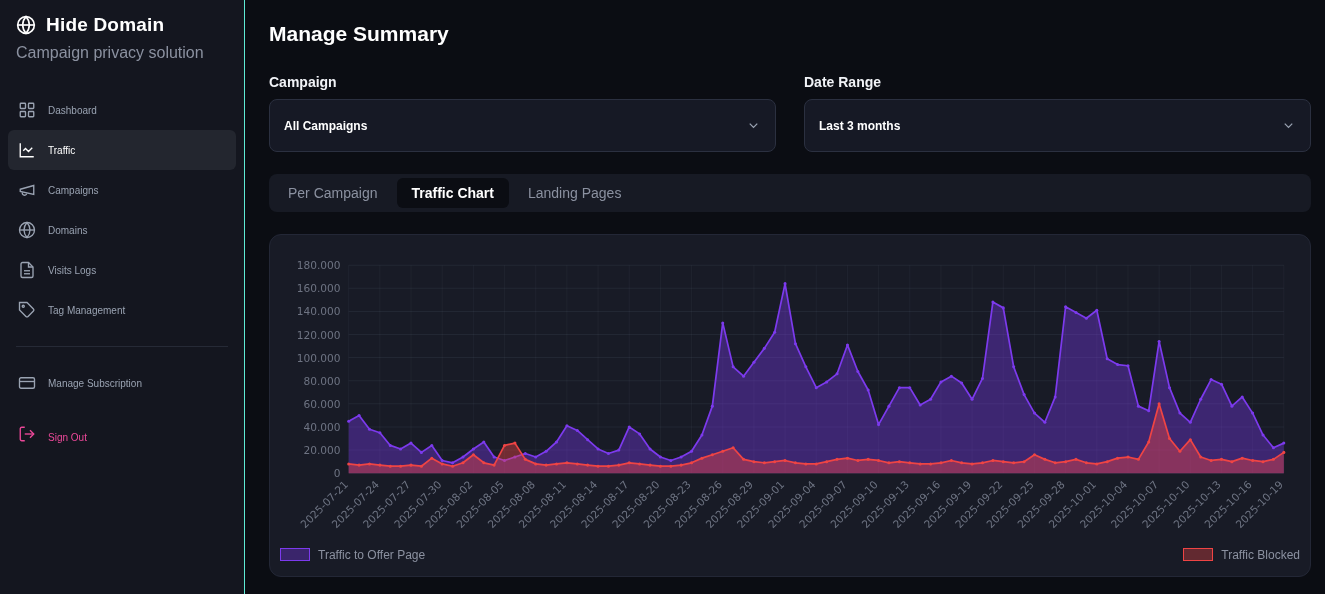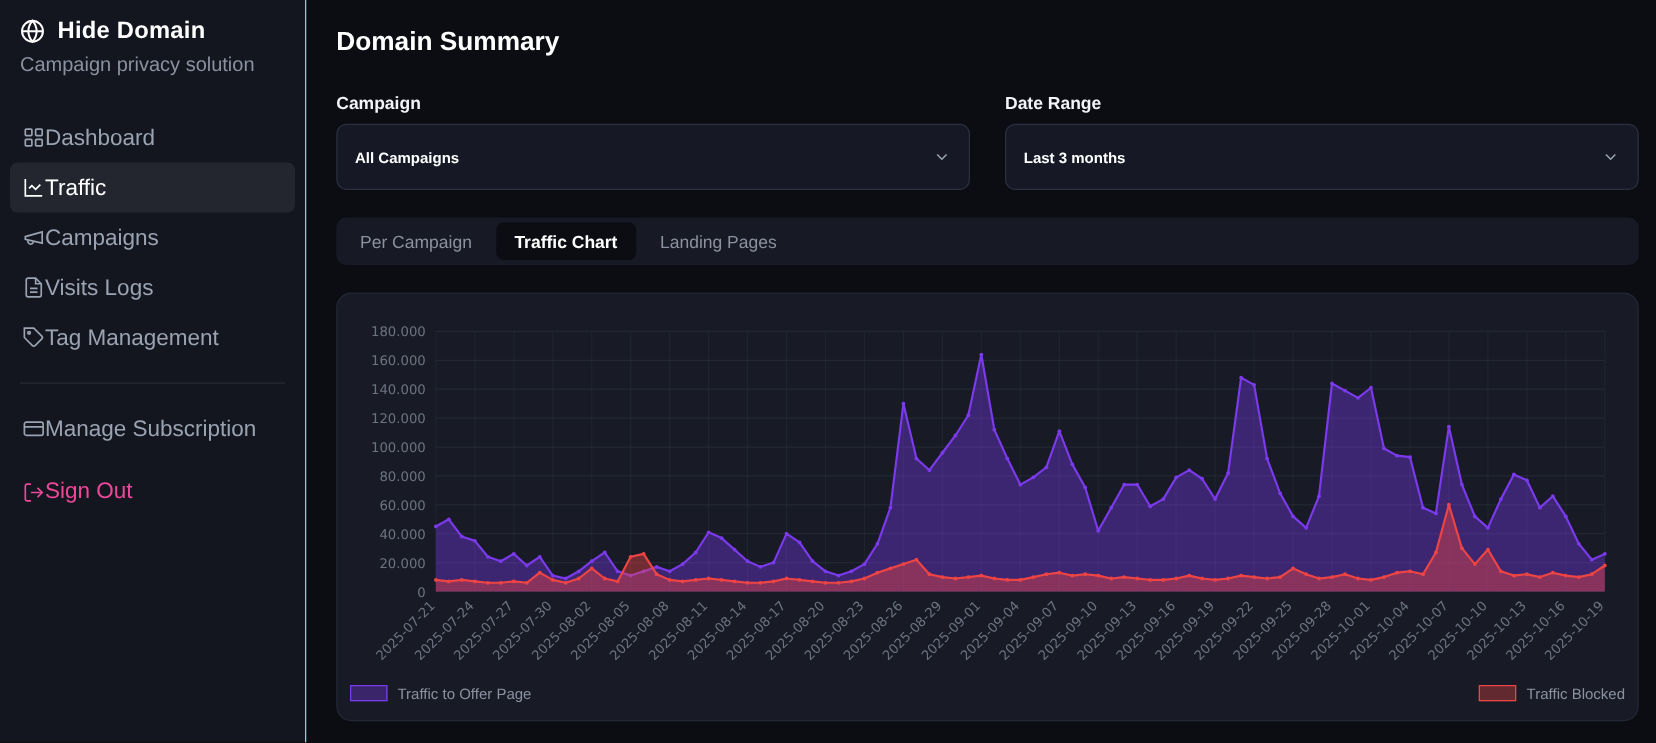--- a/index.html
+++ b/index.html
@@ -19,23 +19,23 @@
     padding-top:14px;
     display:flex; flex-direction:column;
   }
   .brand { display:flex; align-items:center; gap:10px; padding:0 16px; }
   .brand-icon { display:flex; color:#ffffff; }
   .brand-icon svg { width:20px; height:20px; }
   .brand-title { font-size:19px; font-weight:bold; color:#fff; letter-spacing:.2px; }
   .brand-sub { padding:8px 16px 0; font-size:16px; color:#8b91a0; }
   .nav { margin-top:28px; }
   .nav-item {
-    display:flex; align-items:center; gap:0;
+    display:flex; align-items:center; gap:12px;
     height:40px; margin:0 8px; padding:0 10px;
-    border-radius:6px; color:#9aa3b2; font-size:18px; cursor:pointer;
+    border-radius:6px; color:#9aa3b2; font-size:10px; cursor:pointer;
   }
   .nav-item.active { background:#23262f; color:#fff; }
   .nav-icon { display:flex; }
   .nav-icon svg { width:18px; height:18px; }
   .nav-divider { height:1px; background:#262a36; margin:16px 16px; }
   .nav-item.signout { color:#ec4899;align-items:flex-end; }
   
   .main { flex:1; padding:18px 14px 10px 24px; overflow:hidden; }
   .page-title { font-size:21px; font-weight:bold; color:#fff; margin:4px 0 28px; }
   .filters { display:grid; grid-template-columns:1fr 1fr; gap:28px; margin-bottom:22px; }
@@ -107,20 +107,30 @@
         <svg viewBox="0 0 24 24" fill="none" stroke="currentColor" stroke-width="1.8">
             <path d="m3 11 18-5v12L3 14v-3z"></path>
             <path d="M11.6 16.8a3 3 0 1 1-5.8-1.6"></path>
           </svg>
       </span>
       <span>Campaigns</span>
     </div>
     <div class="nav-item">
       <span class="nav-icon">
         <svg viewBox="0 0 24 24" fill="none" stroke="currentColor" stroke-width="1.8">
+            <circle cx="12" cy="12" r="10"></circle>
+            <path d="M2 12h20"></path>
+            <path d="M12 2a15.3 15.3 0 0 1 4 10 15.3 15.3 0 0 1-4 10 15.3 15.3 0 0 1-4-10 15.3 15.3 0 0 1 4-10z"></path>
+          </svg>
+      </span>
+      <span>Domains</span>
+    </div>
+    <div class="nav-item">
+      <span class="nav-icon">
+        <svg viewBox="0 0 24 24" fill="none" stroke="currentColor" stroke-width="1.8">
             <path d="M14 2H6a2 2 0 0 0-2 2v16a2 2 0 0 0 2 2h12a2 2 0 0 0 2-2V8z"></path>
             <path d="M14 2v6h6"></path>
             <path d="M16 13H8"></path>
             <path d="M16 17H8"></path>
           </svg>
       </span>
       <span>Visits Logs</span>
     </div>
     <div class="nav-item">
       <span class="nav-icon">
@@ -150,21 +160,21 @@
             <path d="m16 17 5-5-5-5"></path>
             <path d="M21 12H9"></path>
           </svg>
       </span>
       <span>Sign Out</span>
     </div>
   </nav>
 </aside>
 
 <main class="main">
-  <h1 class="page-title">Domain Summary</h1>
+  <h1 class="page-title">Manage Summary</h1>
 
   <div class="filters">
     <div class="filter">
       <div class="filter-label">Campaign</div>
       <div class="select">
         <span>All Campaigns</span>
         <span class="chevron">
           <svg viewBox="0 0 24 24" fill="none" stroke="currentColor" stroke-width="2">
               <path d="m6 9 6 6 6-6"></path>
             </svg>

